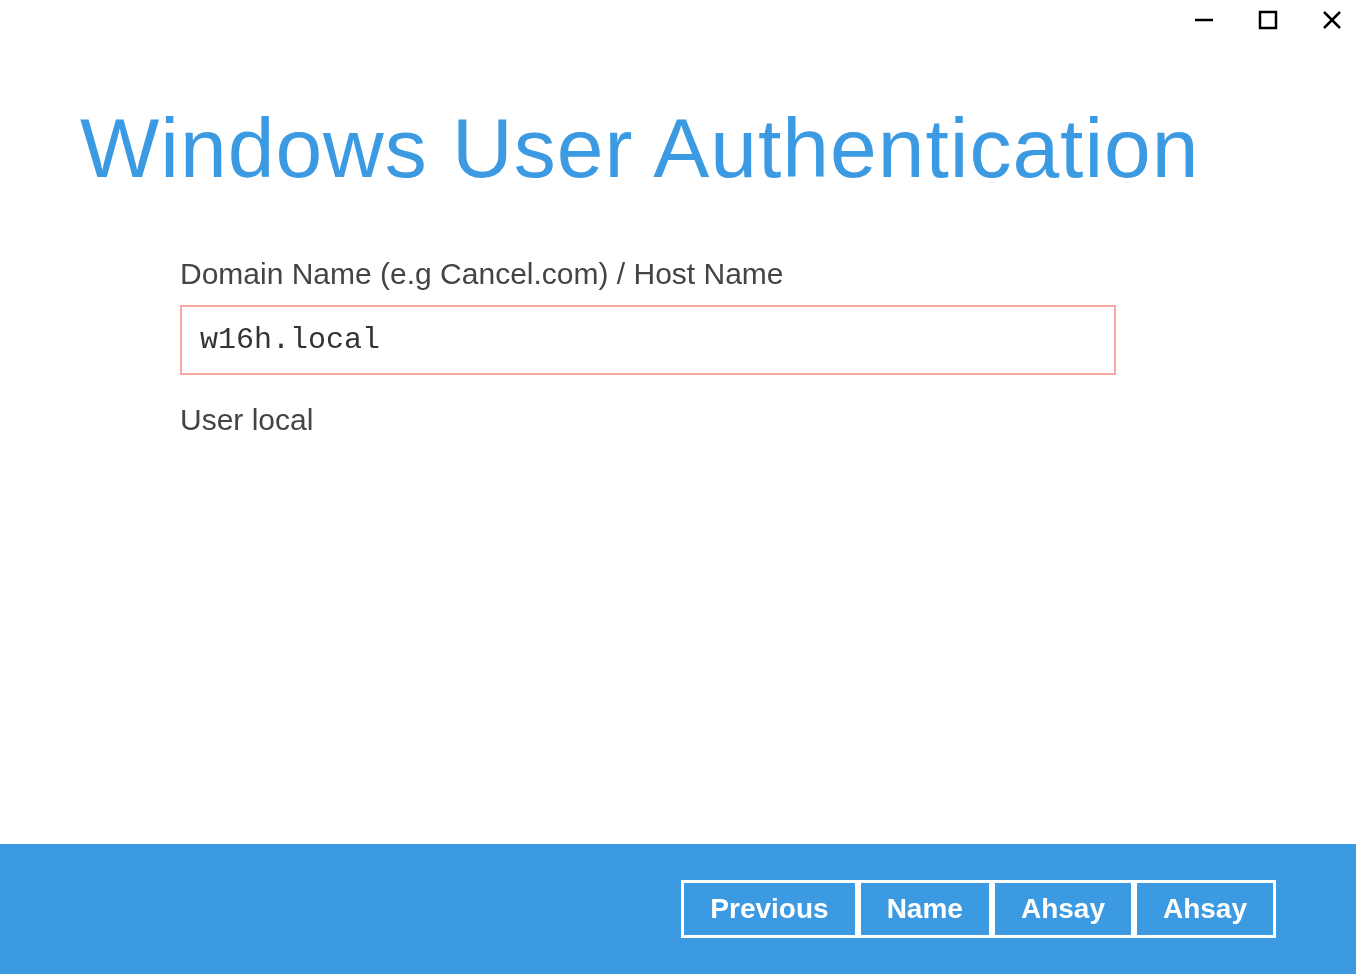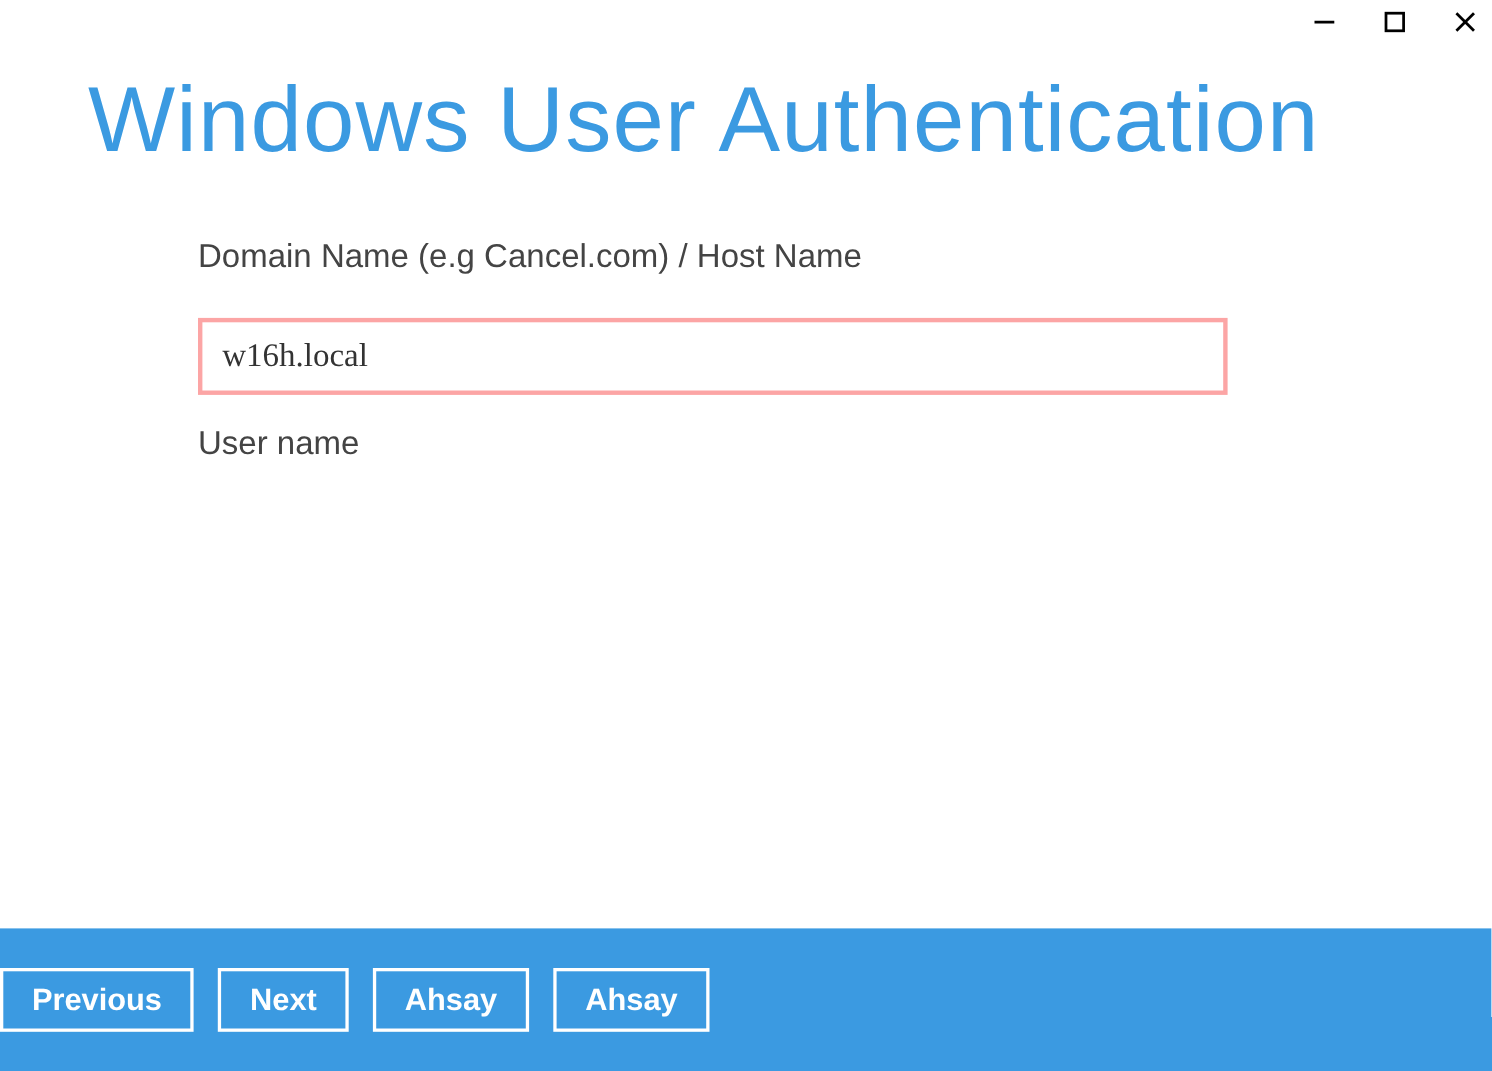--- a/index.html
+++ b/index.html
@@ -21,21 +21,21 @@
     }
     .window-controls .ctrl {
       width: 24px;
       height: 24px;
       display: flex;
       align-items: center;
       justify-content: center;
       cursor: pointer;
     }
     .main {
-      padding: 60px 80px 0 80px;
+      padding: 100px 80px 0 80px;
     }
     .title {
       font-size: 84px;
       font-weight: 300;
       color: #3b9ae1;
       letter-spacing: 1px;
       margin-bottom: 60px;
     }
     .form {
       padding-left: 100px;
@@ -46,39 +46,38 @@
     }
     .field label {
       display: block;
       font-size: 30px;
       color: #444;
       margin-bottom: 14px;
     }
     .field input {
       width: 100%;
       height: 70px;
-      border: 4px solid #fca5a5;
+      border: 2px solid #fca5a5;
       font-size: 30px;
       padding: 0 18px;
       color: #333;
-      font-family: Liberation Serif, serif;
+      font-family: Liberation Mono, monospace;
       outline: none;
-      margin-top: 24px;
     }
     .footer {
       position: absolute;
       bottom: 0;
       left: 0;
       right: 0;
       height: 130px;
       background: #3b9ae1;
       display: flex;
       align-items: center;
+      justify-content: flex-end;
       padding-right: 80px;
-      gap: 22px;
     }
     .footer button {
       background: transparent;
       border: 3px solid #ffffff;
       color: #ffffff;
       font-size: 28px;
       font-weight: 600;
       padding: 10px 26px;
       cursor: pointer;
       font-family: inherit;
@@ -108,23 +107,23 @@
 
 <div class="main">
   <h1 class="title">Windows User Authentication</h1>
 
   <div class="form">
     <div class="field">
       <label>Domain Name (e.g Cancel.com) / Host Name</label>
       <input type="text" value="w16h.local" style="">
     </div>
     <div class="field">
-      <label>User name</label>
+      <label>User local</label>
     </div>
   </div>
 </div>
 
 <div class="footer">
   <button>Previous</button>
-  <button>Next</button>
+  <button>Name</button>
   <button>Ahsay</button>
   <button>Ahsay</button>
 </div>
 
 </body></html>

